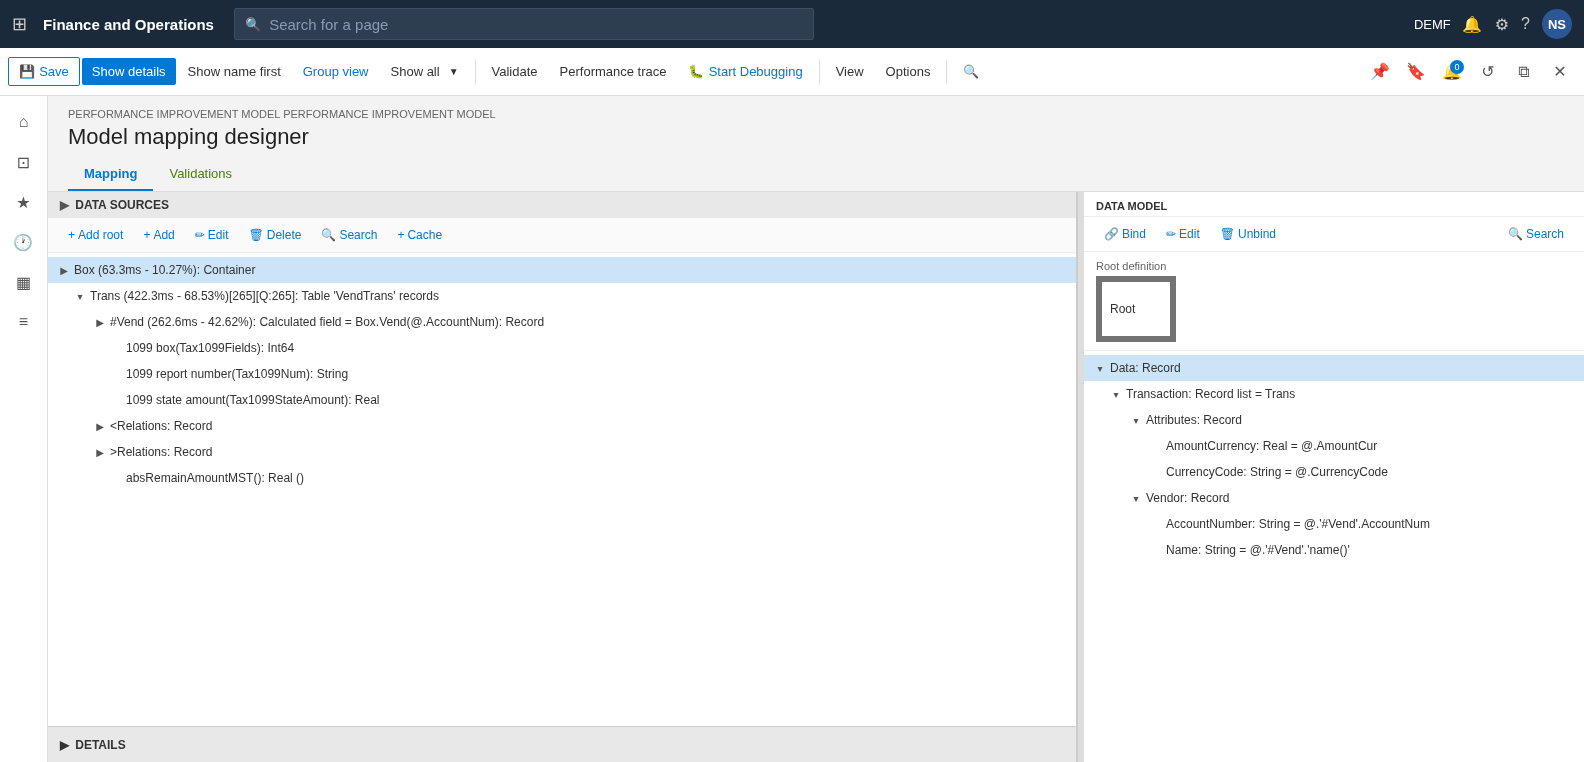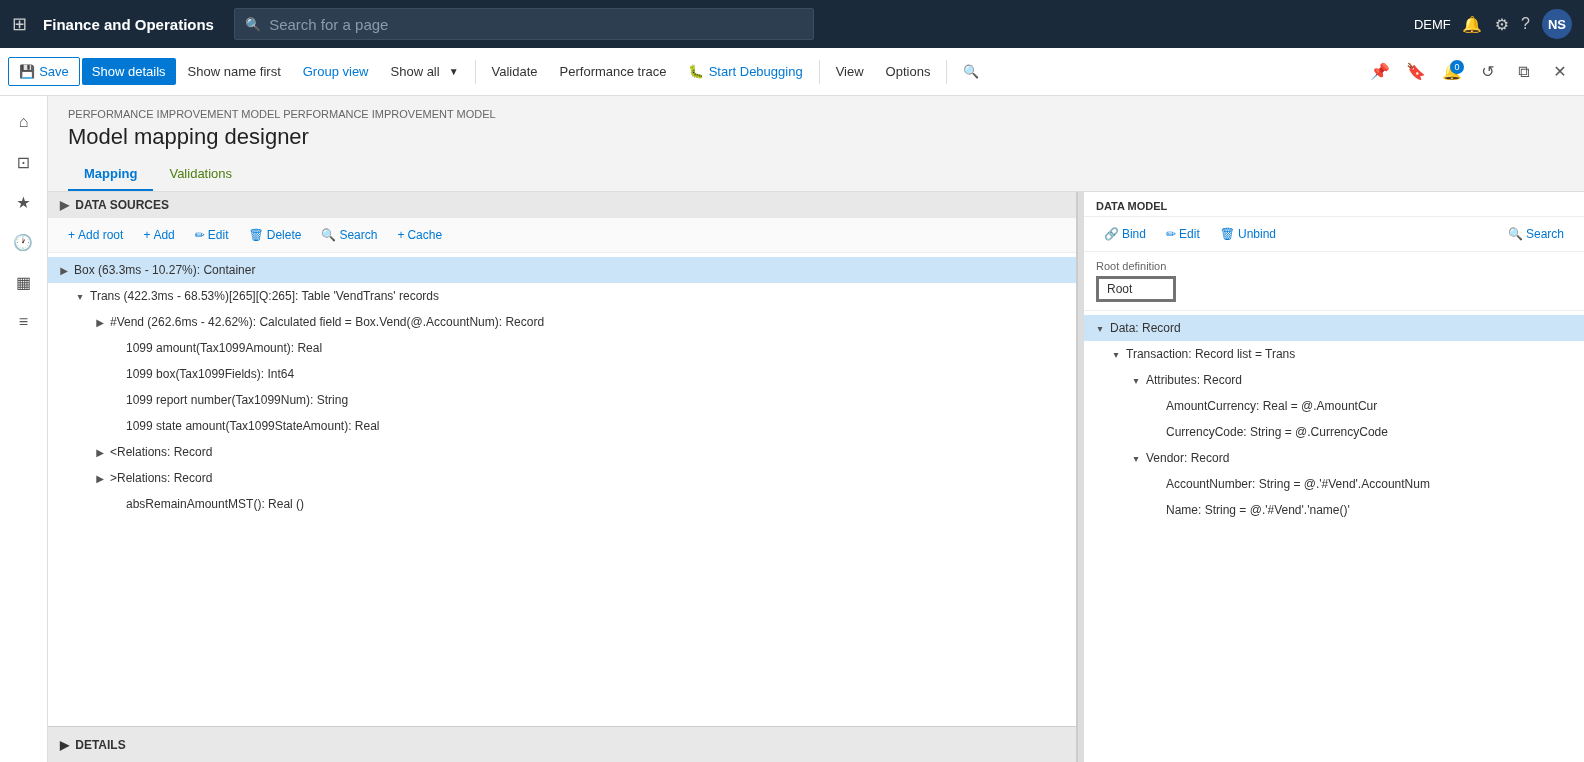--- a/index.html
+++ b/index.html
@@ -309,22 +309,22 @@
       padding: 8px 12px;
       border-bottom: 1px solid #eee;
     }
     .root-def-label {
       font-size: 11px;
       color: #666;
       margin-bottom: 4px;
     }
     .root-def-value {
       background: #fff;
-      border: 3px solid #737373;
-      padding: 3px 8px;
+      border: 6px solid #737373;
+      padding: 20px 8px;
       font-size: 12px;
       color: #333;
       display: inline-block;
       min-width: 80px;
     }
     .right-tree {
       flex: 1;
       overflow-y: auto;
       padding: 4px 0;
     }
@@ -499,24 +499,20 @@
           <div class="tree-item" style="padding-left:24px;">
             <span class="tree-arrow">▾</span>
             <span class="tree-label">Trans (422.3ms - 68.53%)[265][Q:265]: Table 'VendTrans' records</span>
           </div>
 
           <div class="tree-item" style="padding-left:44px;">
             <span class="tree-arrow">▶</span>
             <span class="tree-label">#Vend (262.6ms - 42.62%): Calculated field = Box.Vend(@.AccountNum): Record</span>
           </div>
 
-          <div class="tree-item" style="padding-left:60px;">
-            <span class="tree-arrow"></span>
-            <span class="tree-label">1099 amount(Tax1099Amount): Real</span>
-          </div>
 
           <div class="tree-item" style="padding-left:60px;">
             <span class="tree-arrow"></span>
             <span class="tree-label">1099 box(Tax1099Fields): Int64</span>
           </div>
 
           <div class="tree-item" style="padding-left:60px;">
             <span class="tree-arrow"></span>
             <span class="tree-label">1099 report number(Tax1099Num): String</span>
           </div>

